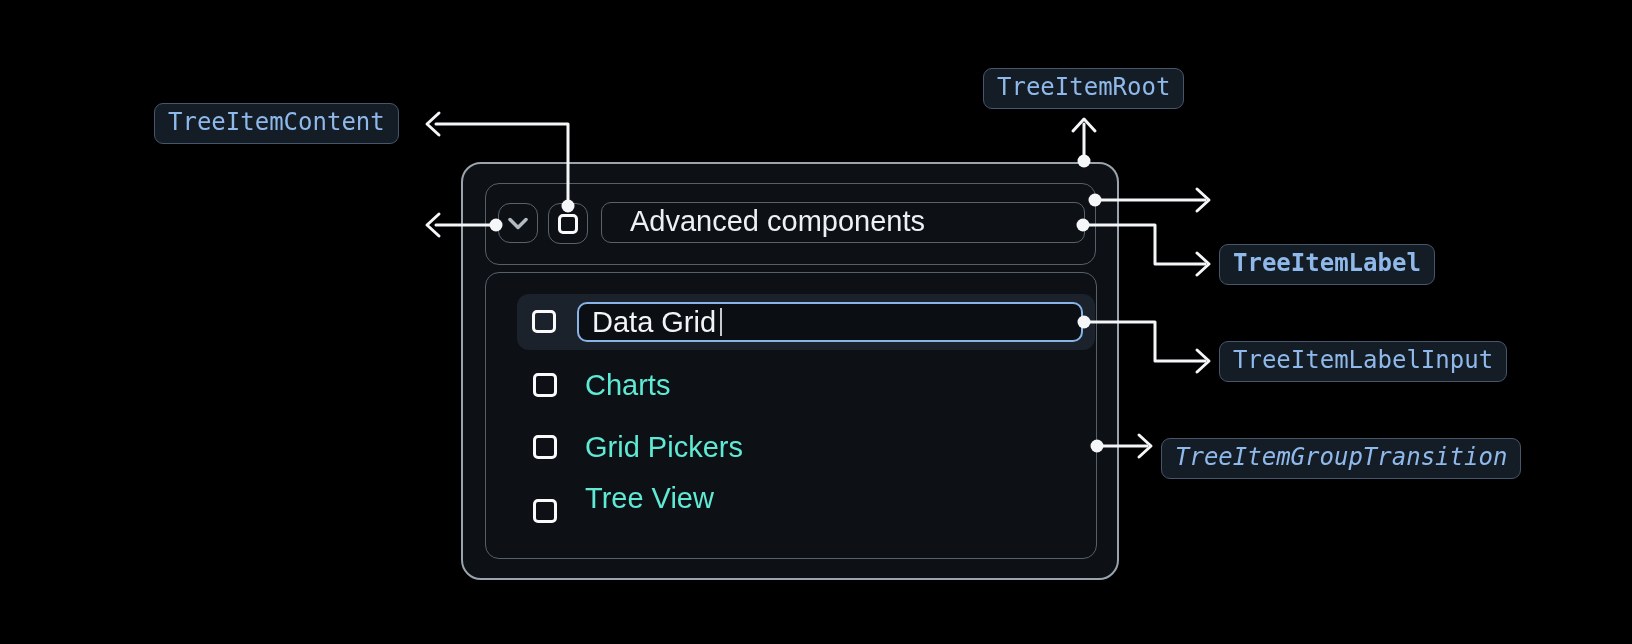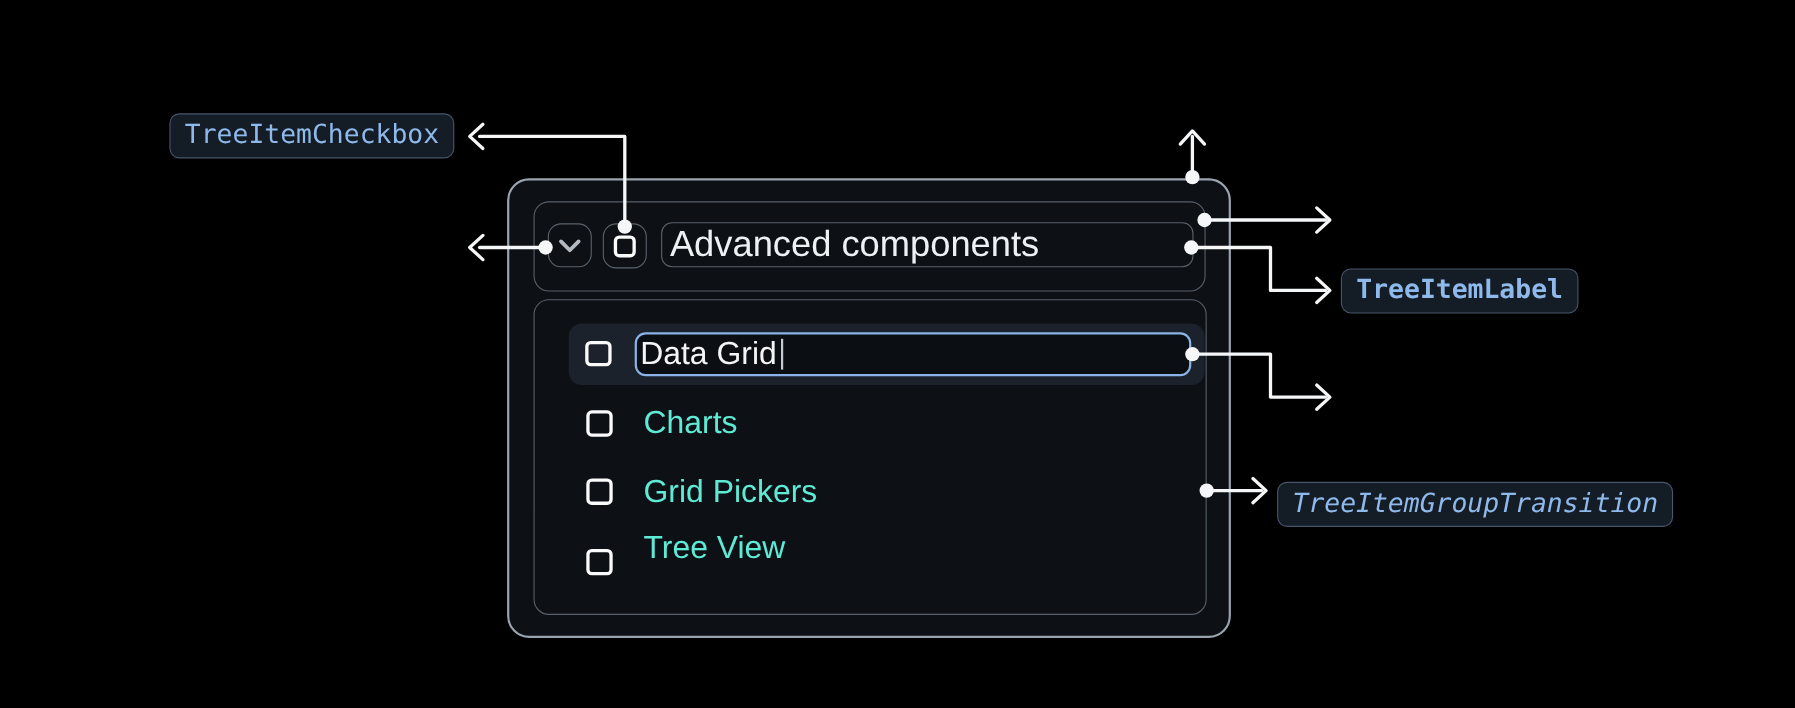--- a/index.html
+++ b/index.html
@@ -25,42 +25,42 @@
   }
   .checkbox-container {
     left:548px; top:203px; width:40px; height:41px;
     border:1.5px solid #5a626c; border-radius:12px;
     display:flex; align-items:center; justify-content:center;
   }
   .cb-glyph { width:20px; height:20px; border:3px solid #fafafa; border-radius:5px; box-sizing:border-box; }
   .label-box {
     left:601px; top:202px; width:484px; height:41px;
     border:1.5px solid #5a626c; border-radius:10px;
-    font-size:33px; color:#eef1f4; line-height:37px; padding-left:7px;
+    font-size:29px; color:#eef1f4; line-height:37px; padding-left:28px;
     white-space:nowrap; overflow:hidden;
   }
   .group-box {
     left:485px; top:272px; width:612px; height:287px;
     border:1.5px solid #575f69; border-radius:14px;
   }
   .edited-row {
     left:517px; top:294px; width:578px; height:56px;
     border-radius:12px; background:#1b222b;
   }
   .row-checkbox {
     width:24px; height:24px; border:3px solid #fafafa; border-radius:5px;
   }
   .cb-r1 { left:532px; top:310px; height:23px; }
   .cb-r2 { left:533px; top:373px; }
   .cb-r3 { left:533px; top:435px; }
   .cb-r4 { left:533px; top:499px; }
   .label-input {
     left:577px; top:302px; width:506px; height:40px;
     border:2px solid #8ab4e8; border-radius:10px; background:#0b0e12;
-    display:flex; align-items:center; padding-left:3px;
+    display:flex; align-items:center; padding-left:13px;
     font-size:29px; color:#f2f4f6; white-space:nowrap;
   }
   .caret { display:inline-block; width:2px; height:28px; background:#c6cbd1; margin-left:4px; }
   .row-label {
     left:585px; height:40px; line-height:40px;
     font-size:29px; color:#5eead4; white-space:nowrap;
   }
   .r2 { top:365px; } .r3 { top:427px; } .r4 { top:478px; }
 
   
@@ -116,22 +116,24 @@
 
   <span class="abs row-checkbox cb-r2"></span>
   <div class="abs row-label r2">Charts</div>
 
   <span class="abs row-checkbox cb-r3"></span>
   <div class="abs row-label r3">Grid Pickers</div>
 
   <span class="abs row-checkbox cb-r4"></span>
   <div class="abs row-label r4">Tree View</div>
 
-  <div class="badge bdg-checkbox">TreeItemCheckbox</div>
+  <div class="badge bdg-checkbox">TreeItemContent</div>
+  <div class="badge bdg-root">TreeItemRoot</div>
   <div class="badge bdg-label">TreeItemLabel</div>
+  <div class="badge bdg-labelinput">TreeItemLabelInput</div>
   <div class="badge bdg-grouptransition">TreeItemGroupTransition</div>
 
   <svg class="overlay" viewBox="0 0 1632 644">
 
     <path class="conn" d="M496 225 H436"></path>
     <polyline class="conn" points="439,214 427,225 439,236"></polyline>
     <circle class="dot" cx="496" cy="225" r="6.5"></circle>
 
     <path class="conn" d="M568 206 V124 H436"></path>
     <polyline class="conn" points="439,113 427,124 439,135"></polyline>

